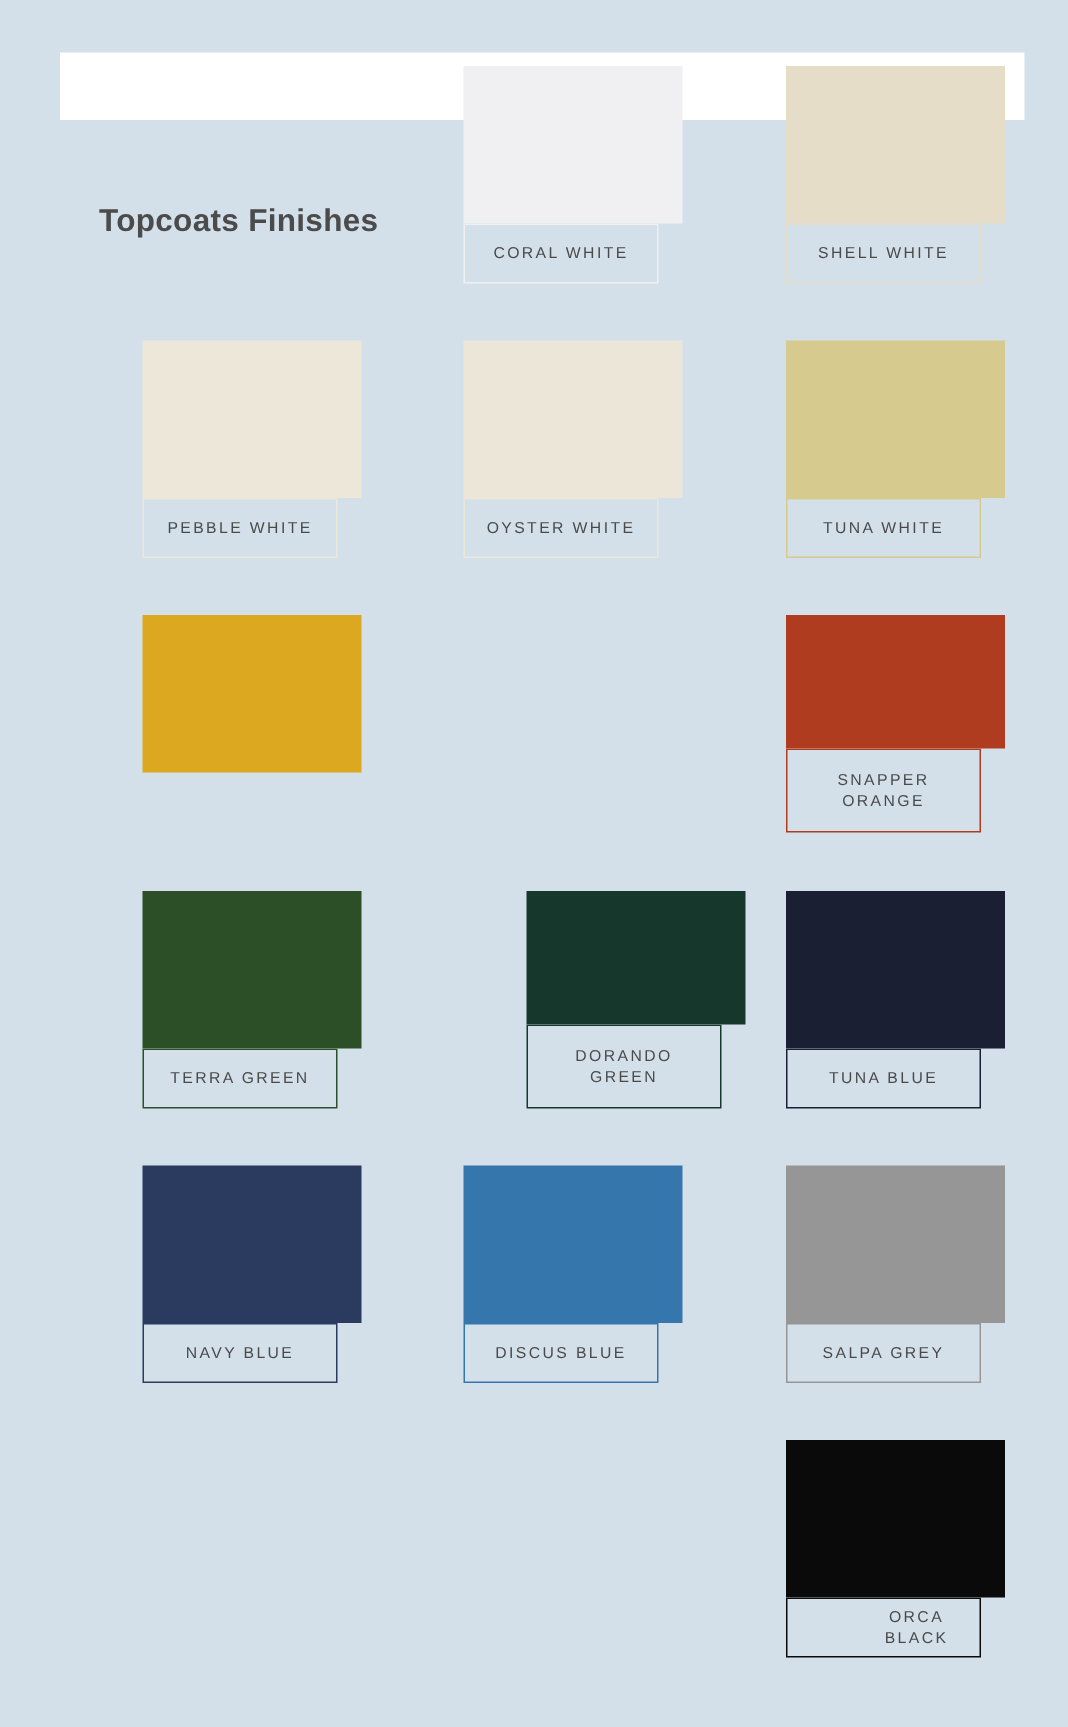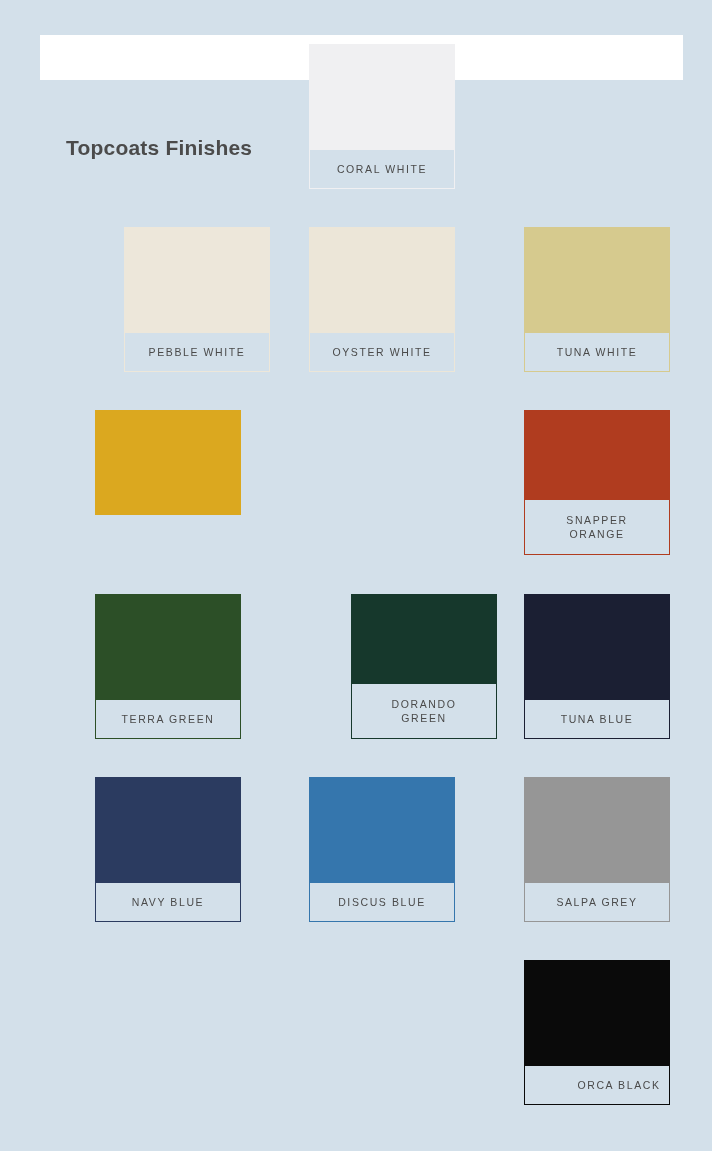--- a/index.html
+++ b/index.html
@@ -54,21 +54,21 @@
     position: absolute;
     width: 146px;
   }
 
   .swatch-chip {
     width: 146px;
     display: block;
   }
 
   .swatch-label {
-    width: 146px;
+    width: 130px;
     background: #d3e0ea;
     border: 1px solid #cccccc;
     color: #4a4a4a;
     font-size: 10.5px;
     letter-spacing: 1.6px;
     text-align: center;
     line-height: 14px;
     display: flex;
     align-items: center;
     justify-content: center;
@@ -84,21 +84,25 @@
 
 <div id="top-band"></div>
 
 <div id="page-title">Topcoats Finishes</div>
 
 <div id="swatch-grid">
     <div class="swatch-card" style="left: 309px; top: 44px;">
       <div class="swatch-chip" style="height: 105px; background: rgb(240, 240, 242);"></div>
       <div class="swatch-label one-line" style="border-color: rgb(240, 240, 242); color: rgb(74, 74, 74);">CORAL WHITE</div>
     </div>
-    <div class="swatch-card" style="left: 95px; top: 227px; margin-left: 29px;">
+    <div class="swatch-card" style="left: 524px; top: 44px;">
+      <div class="swatch-chip" style="height: 105px; background: rgb(229, 221, 200);"></div>
+      <div class="swatch-label one-line" style="border-color: rgb(229, 221, 200); color: rgb(74, 74, 74);">SHELL WHITE</div>
+    </div>
+    <div class="swatch-card" style="left: 95px; top: 227px;">
       <div class="swatch-chip" style="height: 105px; background: rgb(237, 231, 218);"></div>
       <div class="swatch-label one-line" style="border-color: rgb(237, 231, 218); color: rgb(74, 74, 74);">PEBBLE WHITE</div>
     </div>
     <div class="swatch-card" style="left: 309px; top: 227px;">
       <div class="swatch-chip" style="height: 105px; background: rgb(236, 230, 216);"></div>
       <div class="swatch-label one-line" style="border-color: rgb(236, 230, 216); color: rgb(74, 74, 74);">OYSTER WHITE</div>
     </div>
     <div class="swatch-card" style="left: 524px; top: 227px;">
       <div class="swatch-chip" style="height: 105px; background: rgb(214, 202, 142);"></div>
       <div class="swatch-label one-line" style="border-color: rgb(214, 202, 142); color: rgb(74, 74, 74);">TUNA WHITE</div>

